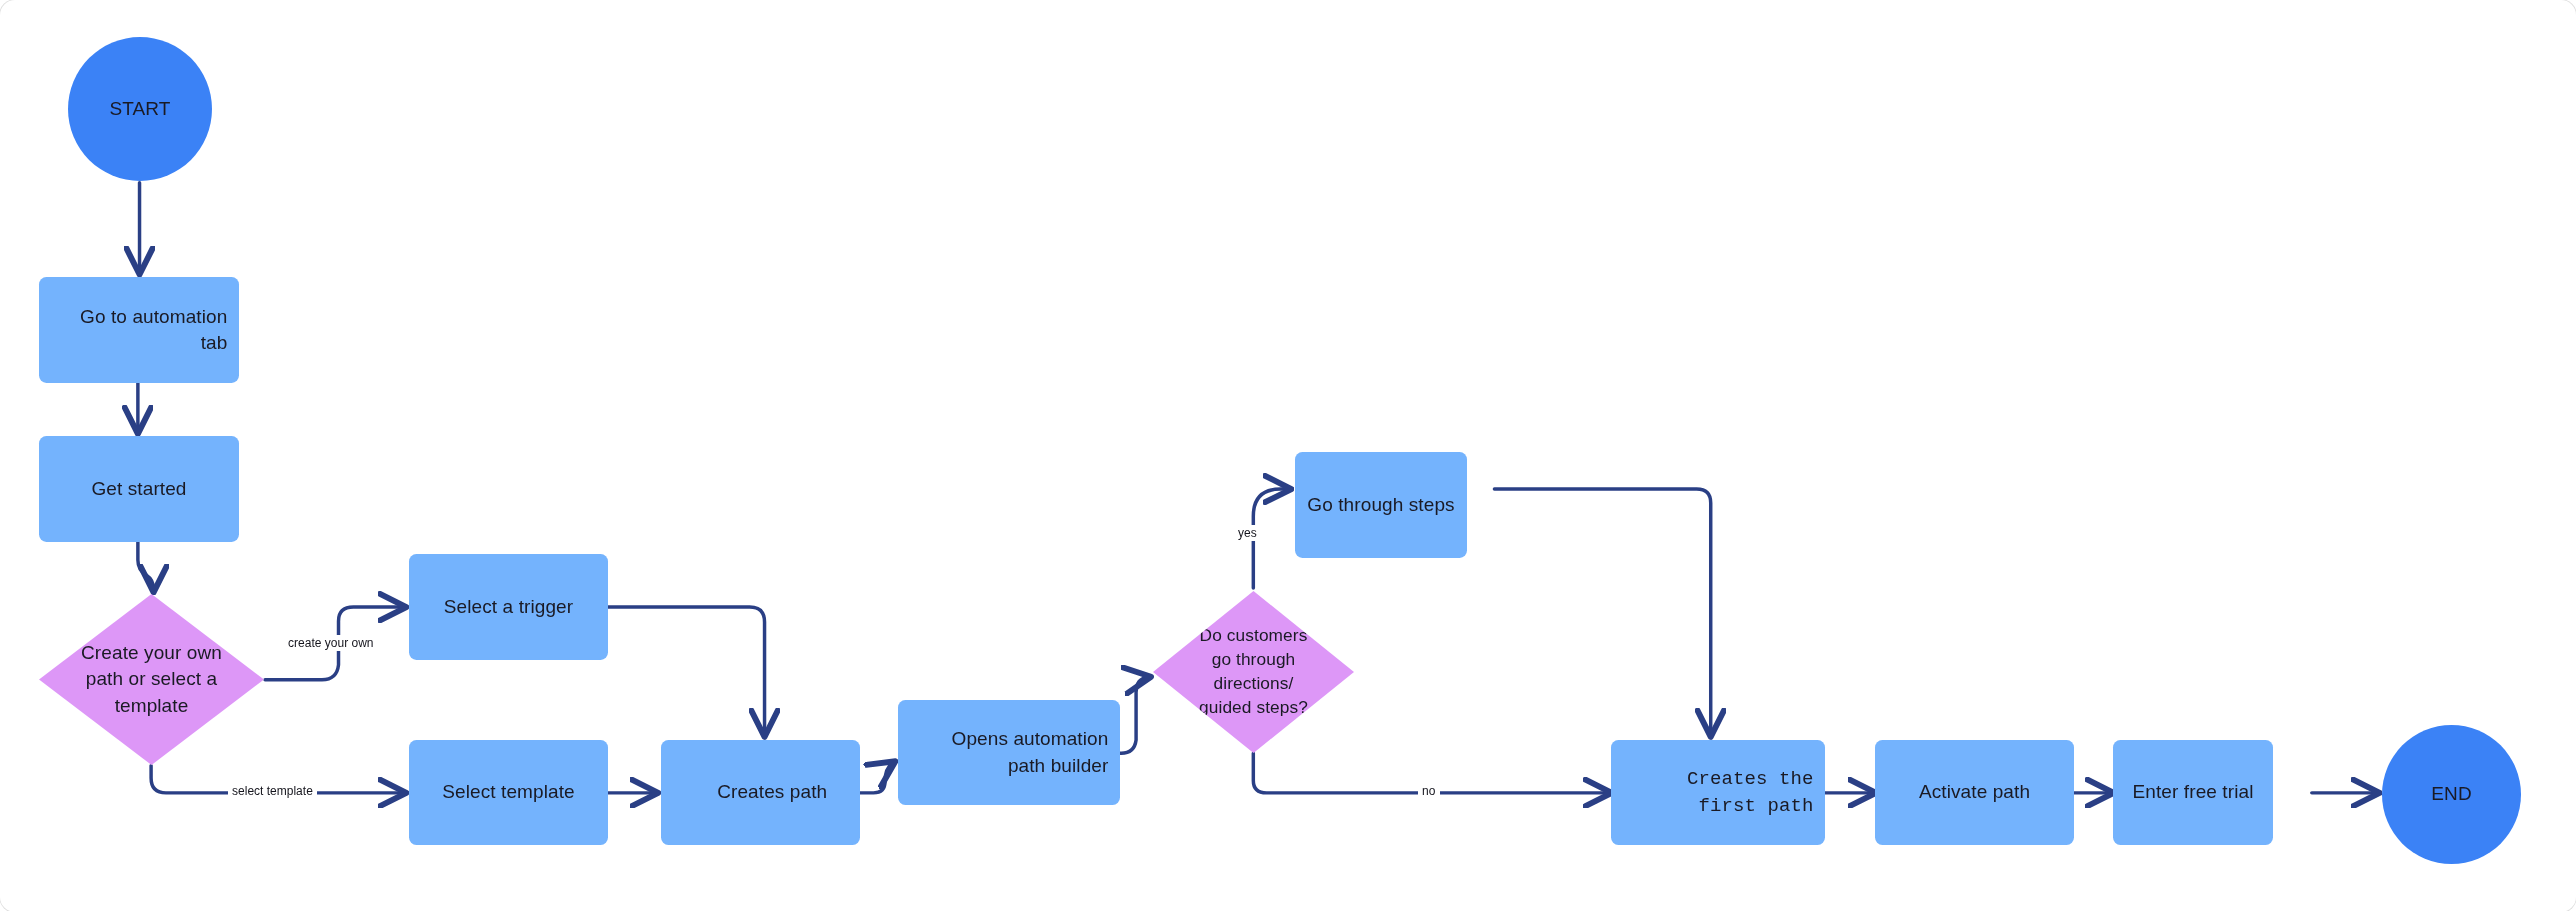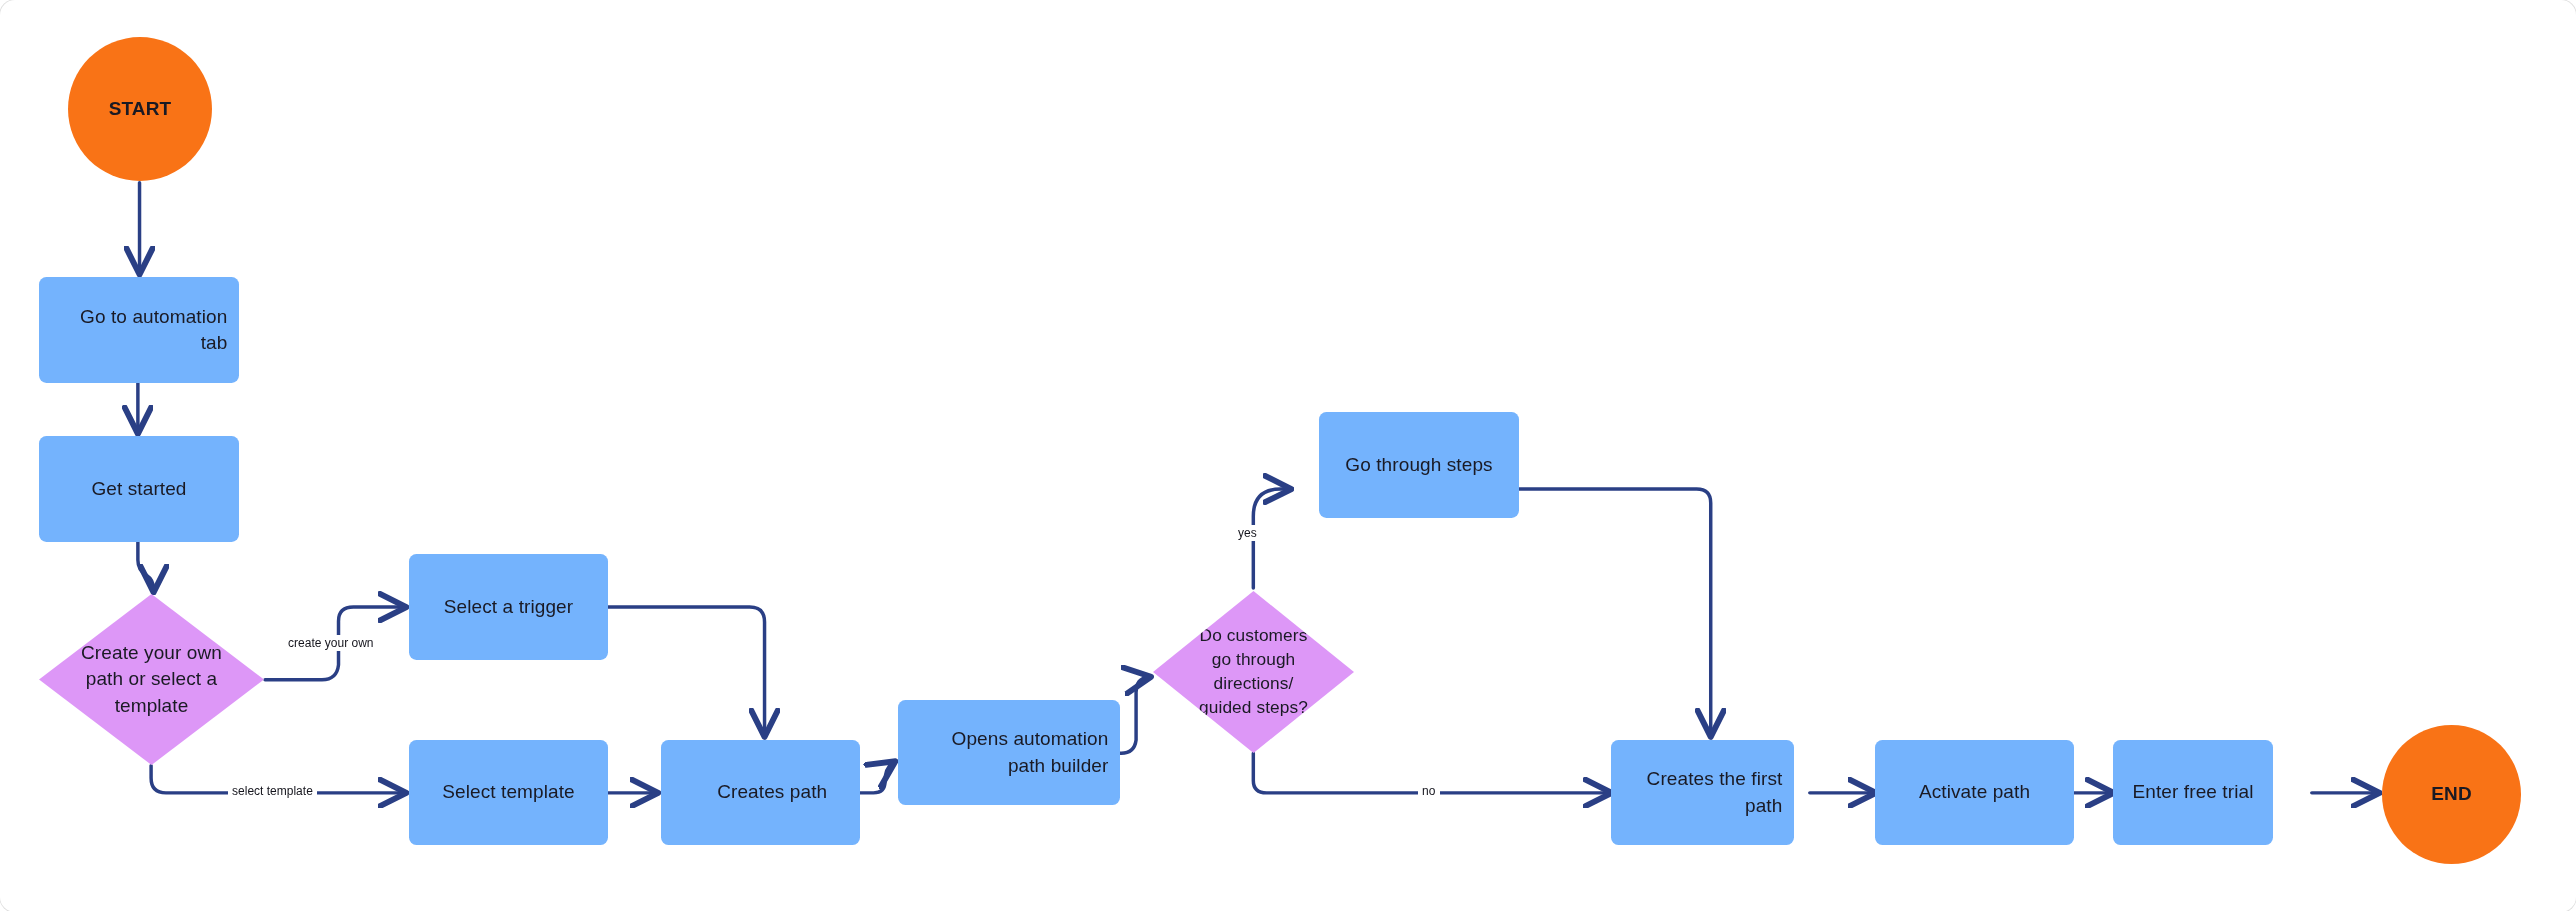--- a/index.html
+++ b/index.html
@@ -46,23 +46,22 @@
   }
 
   .node.process {
     background: #74b3fd;
     border-radius: 7.4px;
     padding: 5px 11.6px;
     text-align: right;
   }
 
   .node.terminal {
-    background: #f97316;
+    background: #3b82f6;
     border-radius: 50%;
-    font-weight: bold;
   }
 
   .node.decision {
     background: #dd97f7;
     clip-path: polygon(50% 0%, 100% 50%, 50% 100%, 0% 50%);
   }
 
   .node.decision .dlabel {
     display: block;
     width: 64%;
@@ -152,25 +151,25 @@
   </div>
 
   <div class="node process" style="left:898px; top:700px; width:222px; height:105px;">
     <span>Opens automation path builder</span>
   </div>
 
   <div class="node decision" style="left:1153px; top:591px; width:201px; height:162px; font-size:17.3px;">
     <span class="dlabel">Do customers go through directions/ guided steps?</span>
   </div>
 
-  <div class="node process" style="left:1295px; top:412px; width:200px; height:106px;margin-left:24px;">
+  <div class="node process" style="left:1295px; top:452px; width:172px; height:106px;">
     <span>Go through steps</span>
   </div>
 
-  <div class="node process" style="left:1611px; top:740px; width:183px; height:105px;">
+  <div class="node process" style="left:1611px; top:740px; width:214px; height:105px;font-family:Liberation Mono, monospace;">
     <span>Creates the first path</span>
   </div>
 
   <div class="node process" style="left:1875px; top:740px; width:199px; height:105px;">
     <span>Activate path</span>
   </div>
 
   <div class="node process" style="left:2113px; top:740px; width:160px; height:105px;">
     <span>Enter free trial</span>
   </div>

